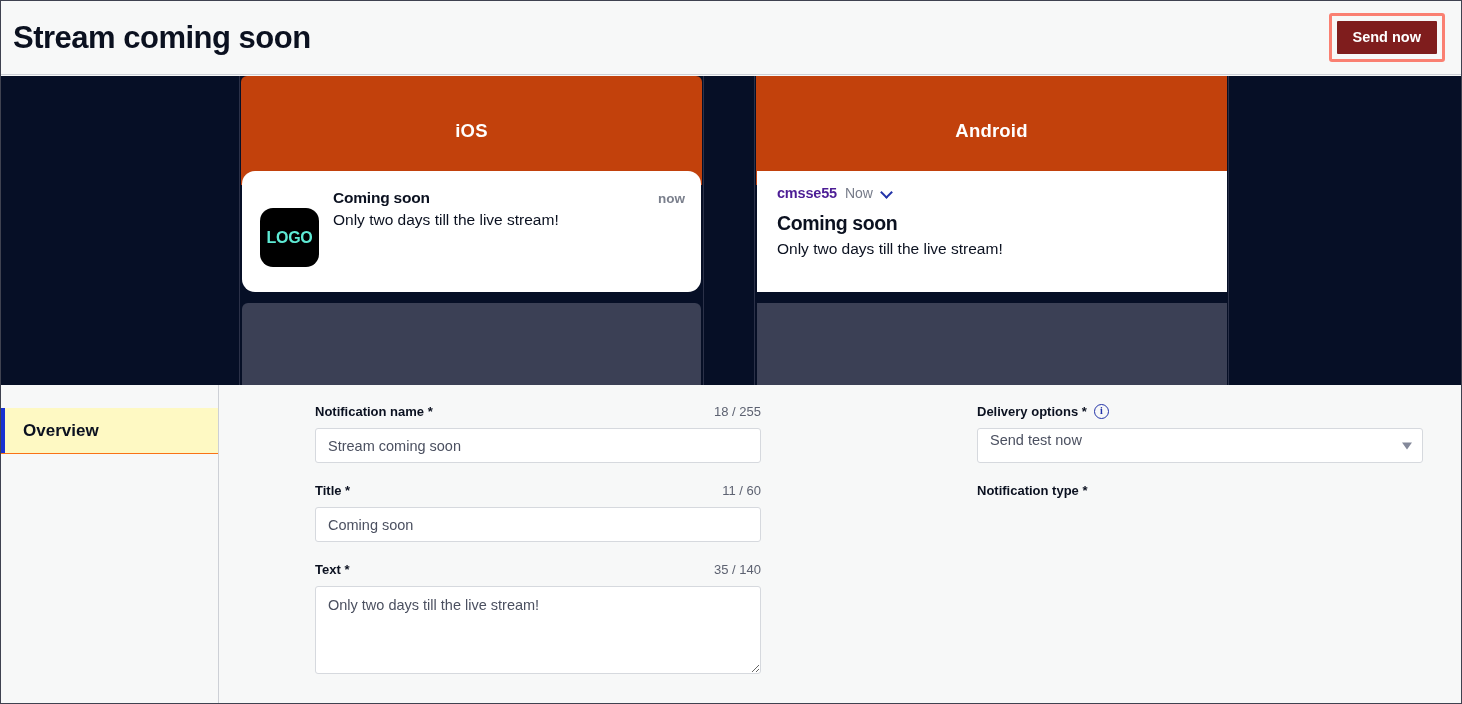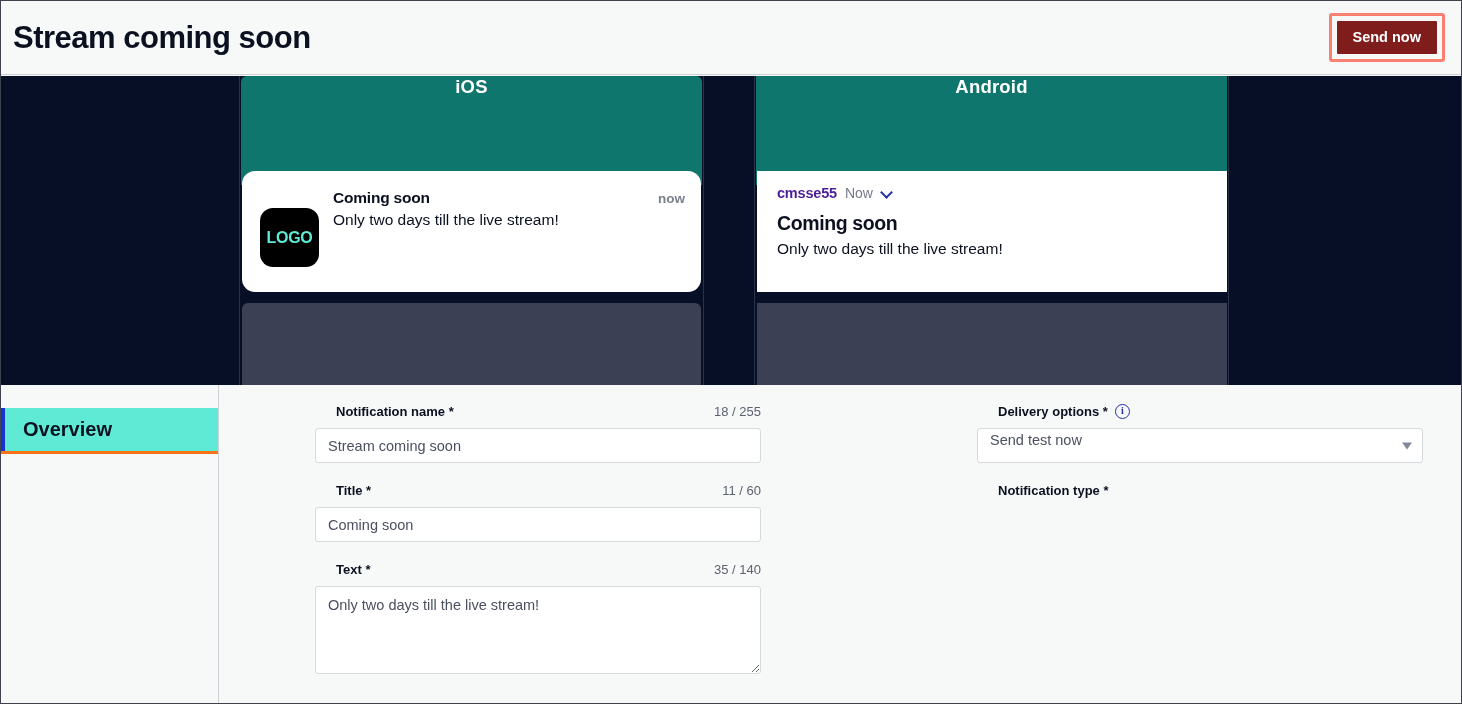--- a/index.html
+++ b/index.html
@@ -93,23 +93,23 @@
     height: 100%;
     background: #2b3148;
   }
 
   
   .platform-strip {
     position: absolute;
     left: 0; top: 0;
     width: 100%;
     height: 109px;
-    background: #0f766e;
-    display: flex;
-    align-items: flex-start;
+    background: #c2410c;
+    display: flex;
+    align-items: center;
     justify-content: center;
   }
   .col-ios .platform-strip { border-radius: 6px 6px 0 0; }
   .platform-label {
     color: #ffffff;
     font-size: 18.5px;
     font-weight: bold;
     letter-spacing: 0.2px;
   }
 
@@ -246,26 +246,26 @@
     background: #f7f8f8;
     border-right: 1px solid #cdd0d6;
     padding-top: 23px;
   }
   .tab-item {
     position: relative;
     height: 46px;
     display: flex;
     align-items: center;
     padding-left: 22px;
-    font-size: 20px;
+    font-size: 17px;
     font-weight: bold;
     color: #0b1120;
     cursor: pointer;
-    background: #5eead4;
-    border-bottom: 3px solid #f97316;
+    background: #fef9c3;
+    border-bottom: 1px solid #f97316;
   }
   .tab-item.active::before {
     content: "";
     position: absolute;
     left: 0; top: 0;
     width: 4px; height: 100%;
     background: #1831d2;
   }
 
   
@@ -290,21 +290,20 @@
     margin-bottom: 8px;
     height: 18px;
   }
   .field-label {
     font-size: 13px;
     font-weight: bold;
     color: #0b1120;
     display: flex;
     align-items: center;
     gap: 7px;
-    margin-left: 21px;
   }
   .char-count {
     font-size: 13px;
     color: #5d6271;
   }
   .info-icon {
     width: 15px; height: 15px;
     border: 1.4px solid #2233a8;
     border-radius: 50%;
     display: inline-flex;

